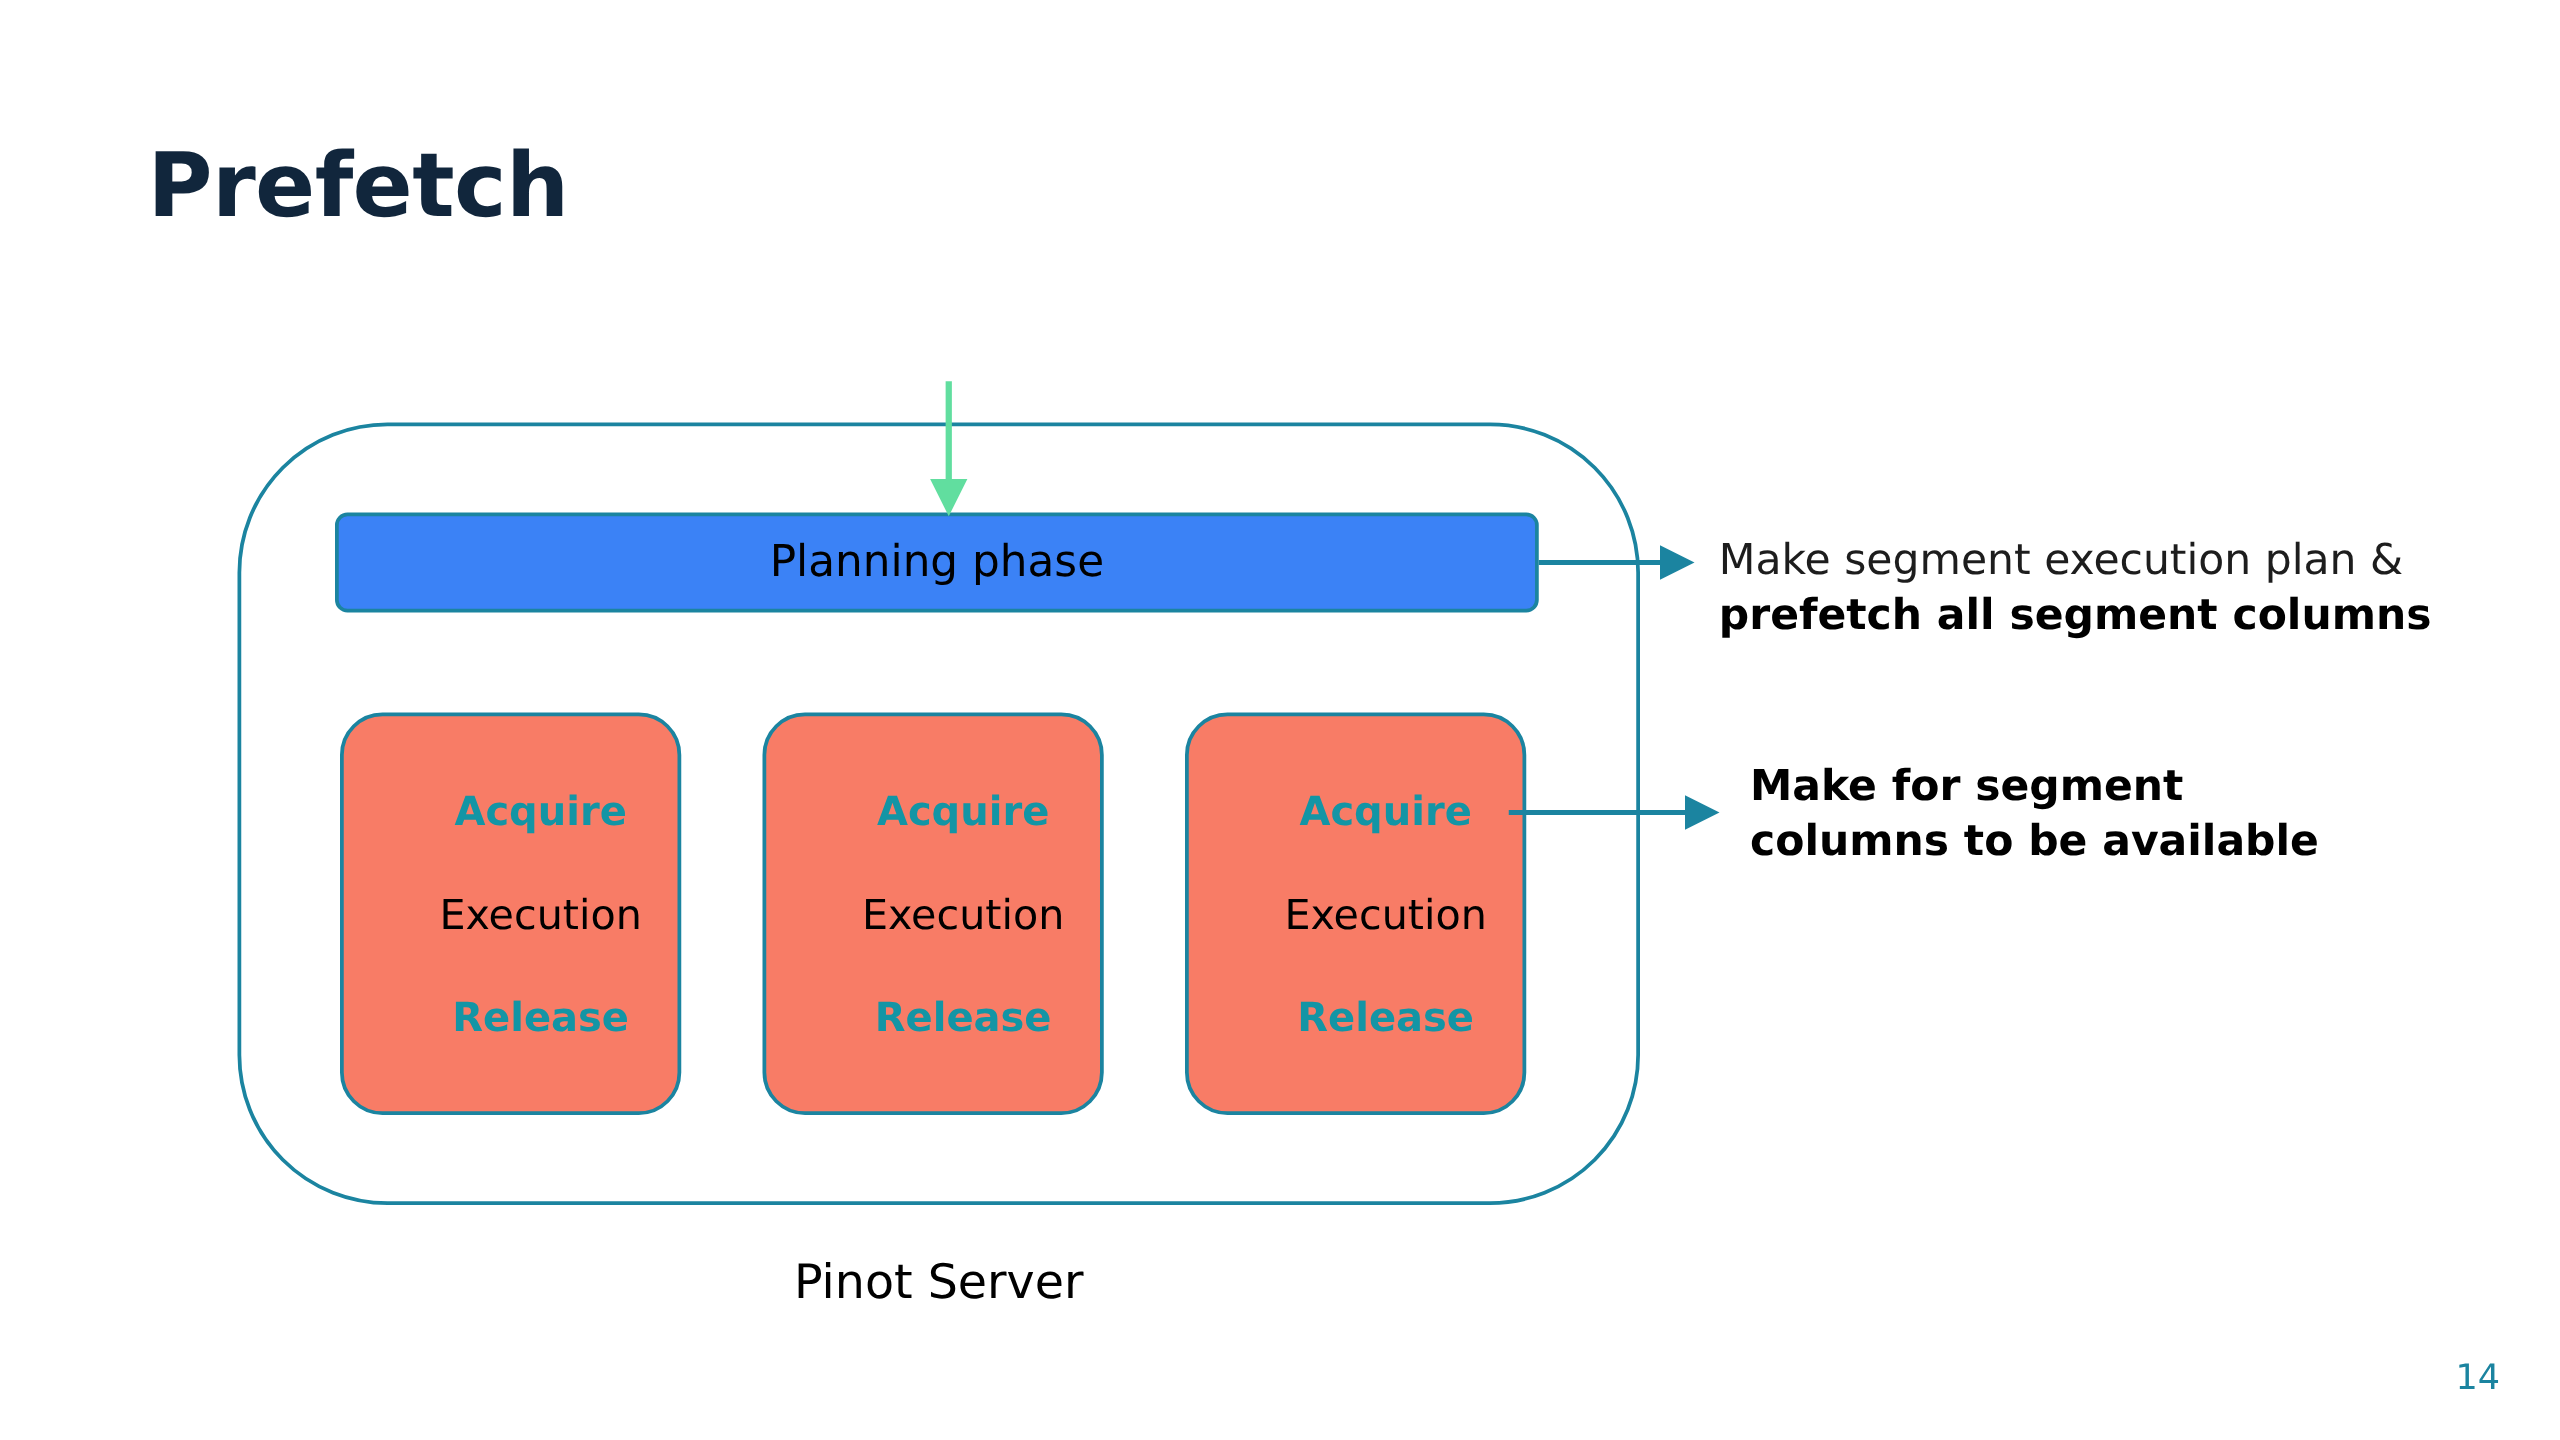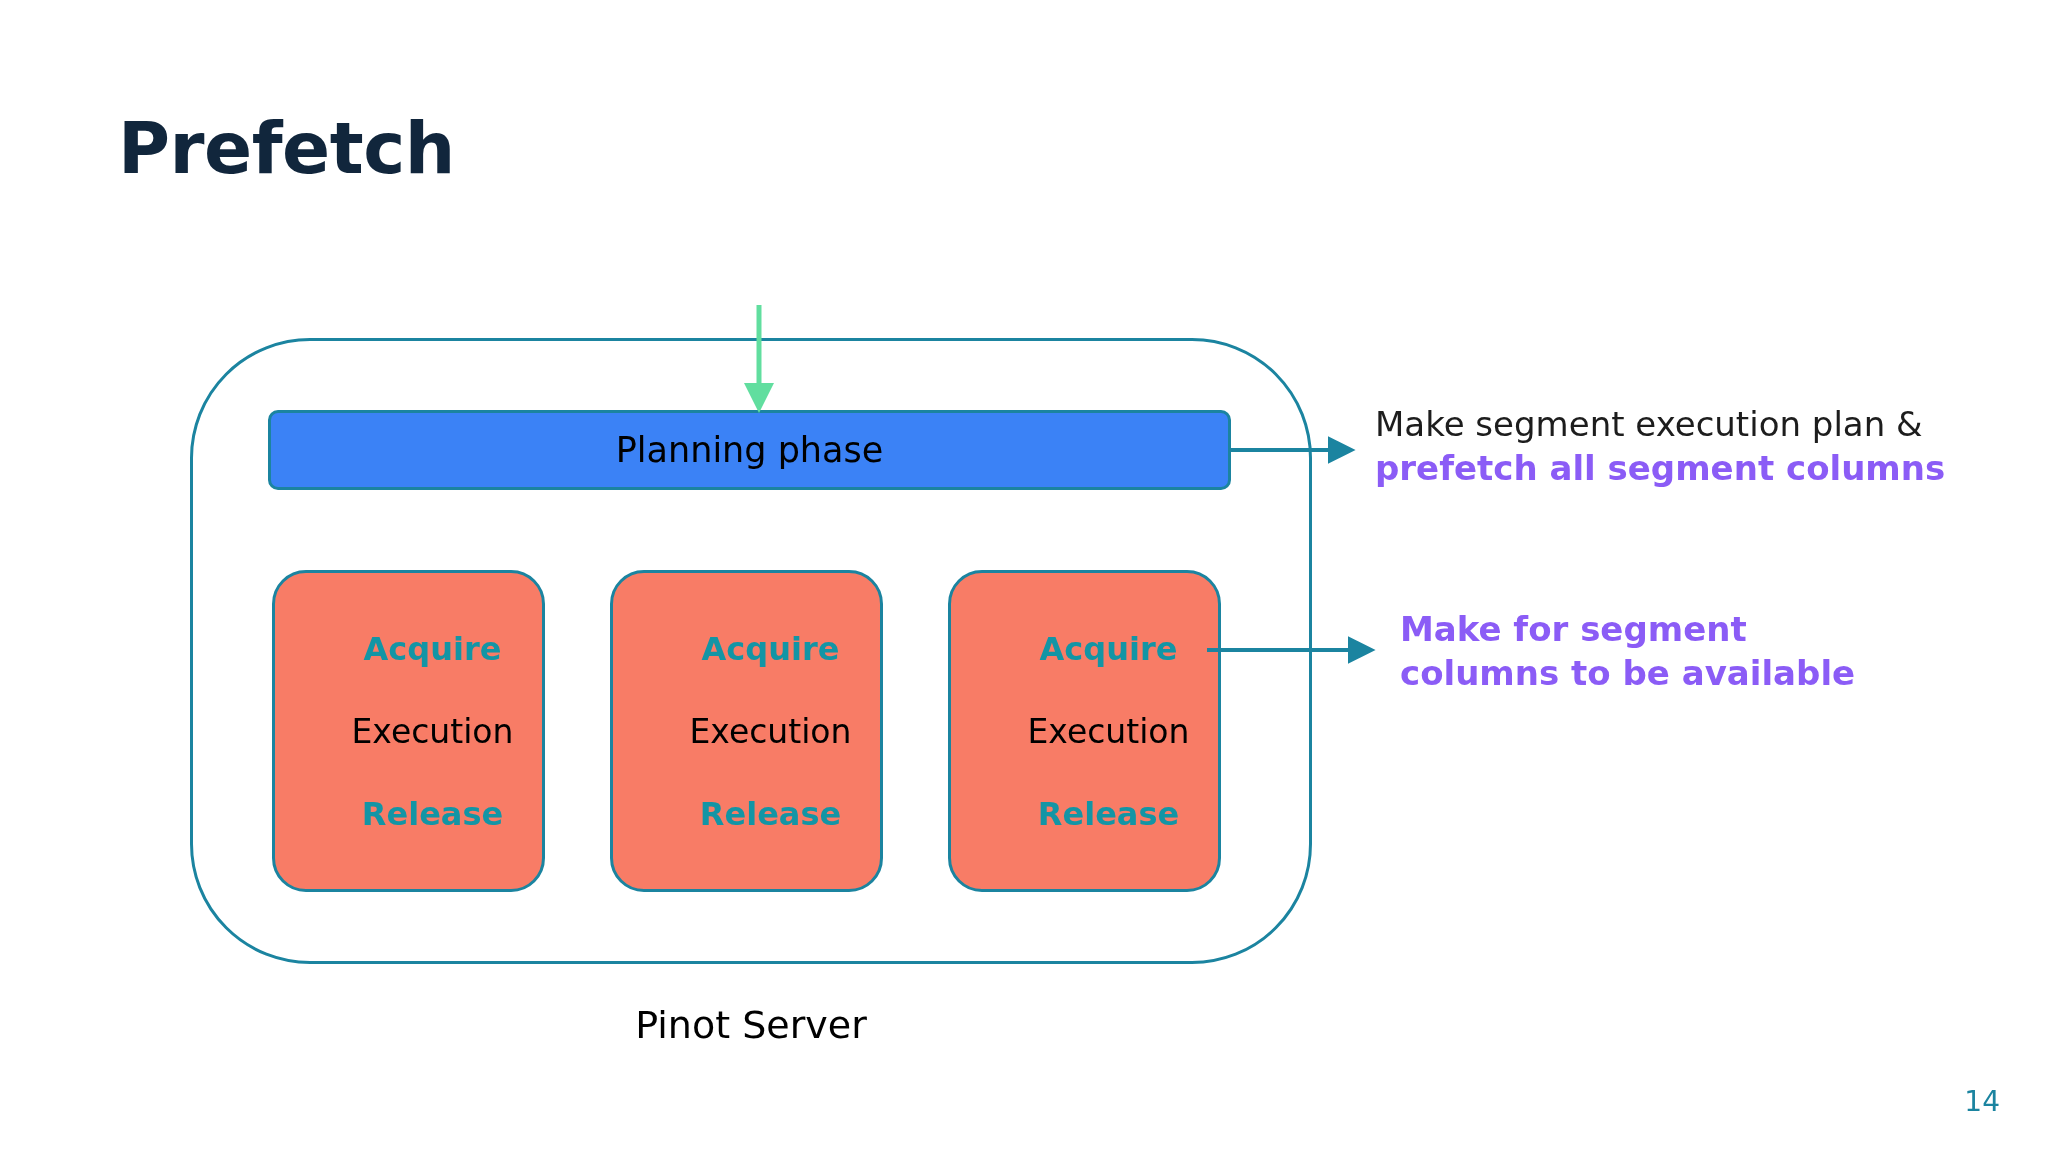--- a/index.html
+++ b/index.html
@@ -139,26 +139,26 @@
     line-height: 1.28;
   }
   .annotation .line-plain {
     font-size: 34px;
     color: #1d1d1d;
     white-space: nowrap;
   }
   .annotation .line-accent {
     font-size: 34px;
     font-weight: bold;
-    color: #8b5cf6;
+    color: #000000;
     white-space: nowrap;
   }
   .annotation-plan {
     left: 1375px;
-    top: 403px;
+    top: 427px;
   }
   .annotation-wait {
     left: 1400px;
     top: 608px;
   }
 
   
   .page-number {
     position: absolute;
     right: 48px;

